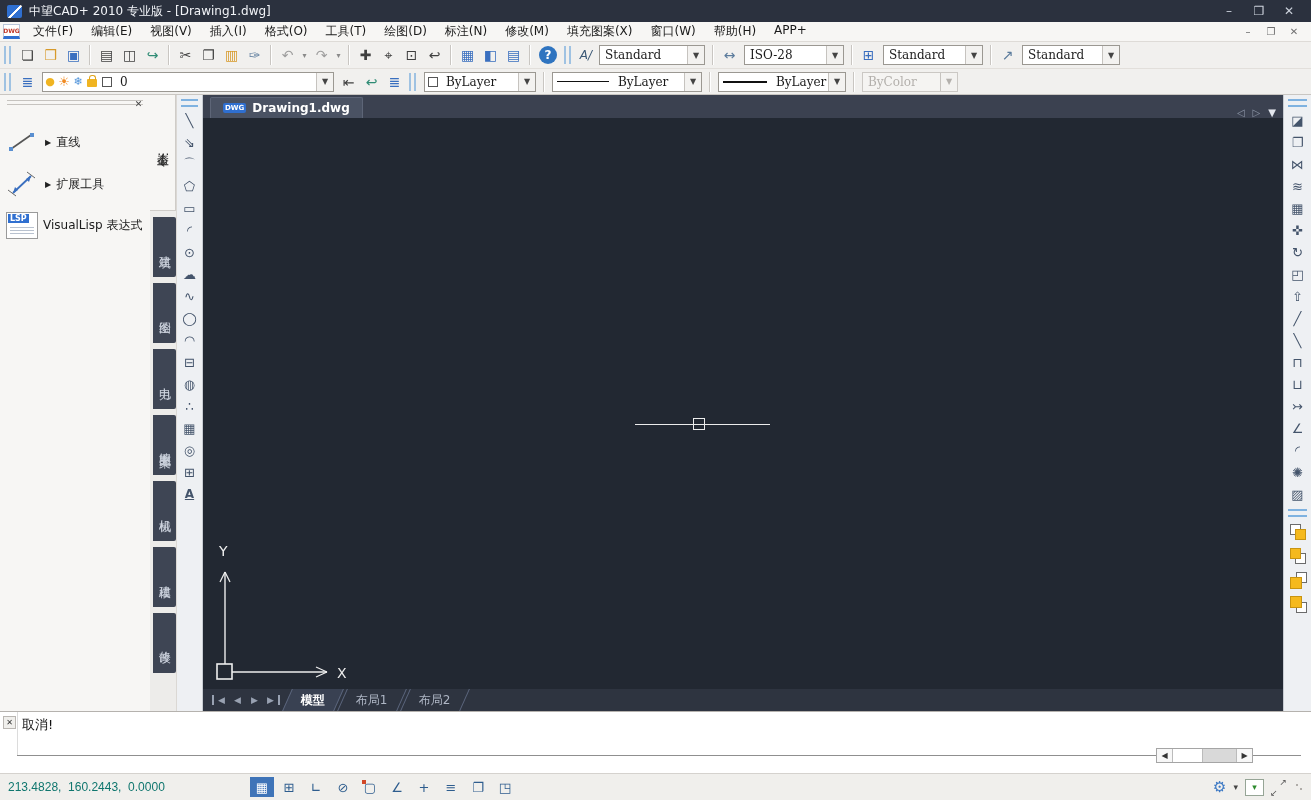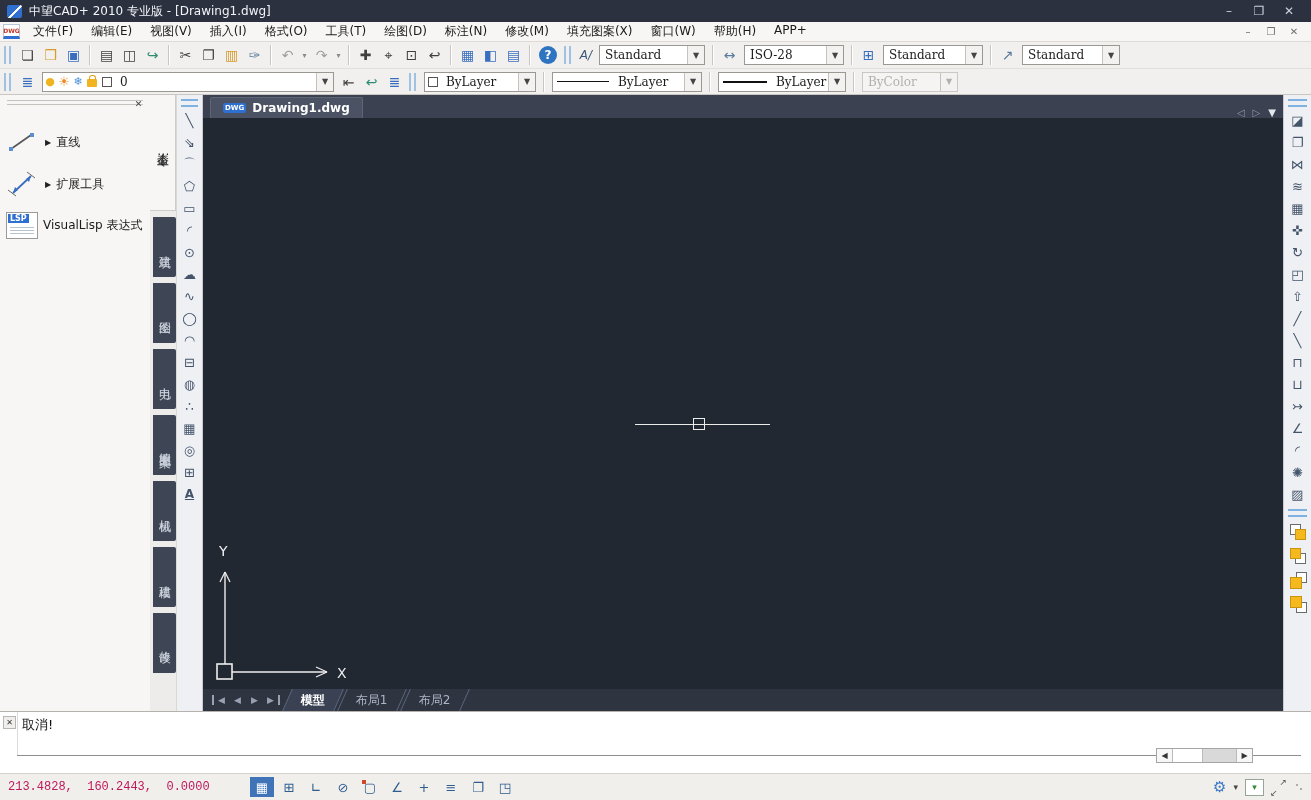--- a/index.html
+++ b/index.html
@@ -111,21 +111,21 @@
   .cmd-prompt{position:absolute;left:22px;top:62px;font-size:13px;color:#111}
   .hscroll{position:absolute;right:58px;top:36px;width:97px;height:15px;display:flex;border:1px solid #a5a5a5;background:#f0f0f0}
   .hs-btn{width:16px;display:flex;align-items:center;justify-content:center;font-size:8px;color:#333;background:#f7f7f7;flex:none}
   .hs-btn.left{border-right:1px solid #bbb}
   .hs-btn.right{border-left:1px solid #bbb}
   .hs-thumb{width:30px;background:#fff;border-right:1px solid #bbb;flex:none}
   .hs-track{flex:1;background:#d9d9d9}
 
   
   .status{position:absolute;left:0;top:773px;right:0;height:27px;background:#f0efec;border-top:1px solid #d5d2ce;display:flex;align-items:center;padding:0 8px}
-  .coords{font-family:Liberation Mono, monospace;font-size:12px;color:#be185d;white-space:pre;width:242px}
+  .coords{font-family:Liberation Sans, sans-serif;font-size:12px;color:#0f766e;white-space:pre;width:242px}
   .toggles{display:flex;gap:3px}
   .tgl{width:24px;height:20px;display:flex;align-items:center;justify-content:center;font-size:13px;color:#2e5d8e;position:relative}
   .tgl.active{background:#3f74b8;color:#fff}
   .tgl.osnap::before{content:"";position:absolute;left:4px;top:3px;width:4px;height:4px;background:#d24726}
   .status-right{margin-left:auto;display:flex;align-items:center;gap:7px}
   .gear{color:#3b78c4;font-size:15px}
   .sr-caret{font-size:9px;color:#444}
   .anno{width:19px;height:17px;border:1px solid #96a596;background:#fff;display:flex;align-items:center;justify-content:center;color:#2e8b2e;font-size:9px}
   .fs{position:relative;width:15px;height:15px}
   .fs b{position:absolute;font-size:9px;color:#555;font-weight:normal}

